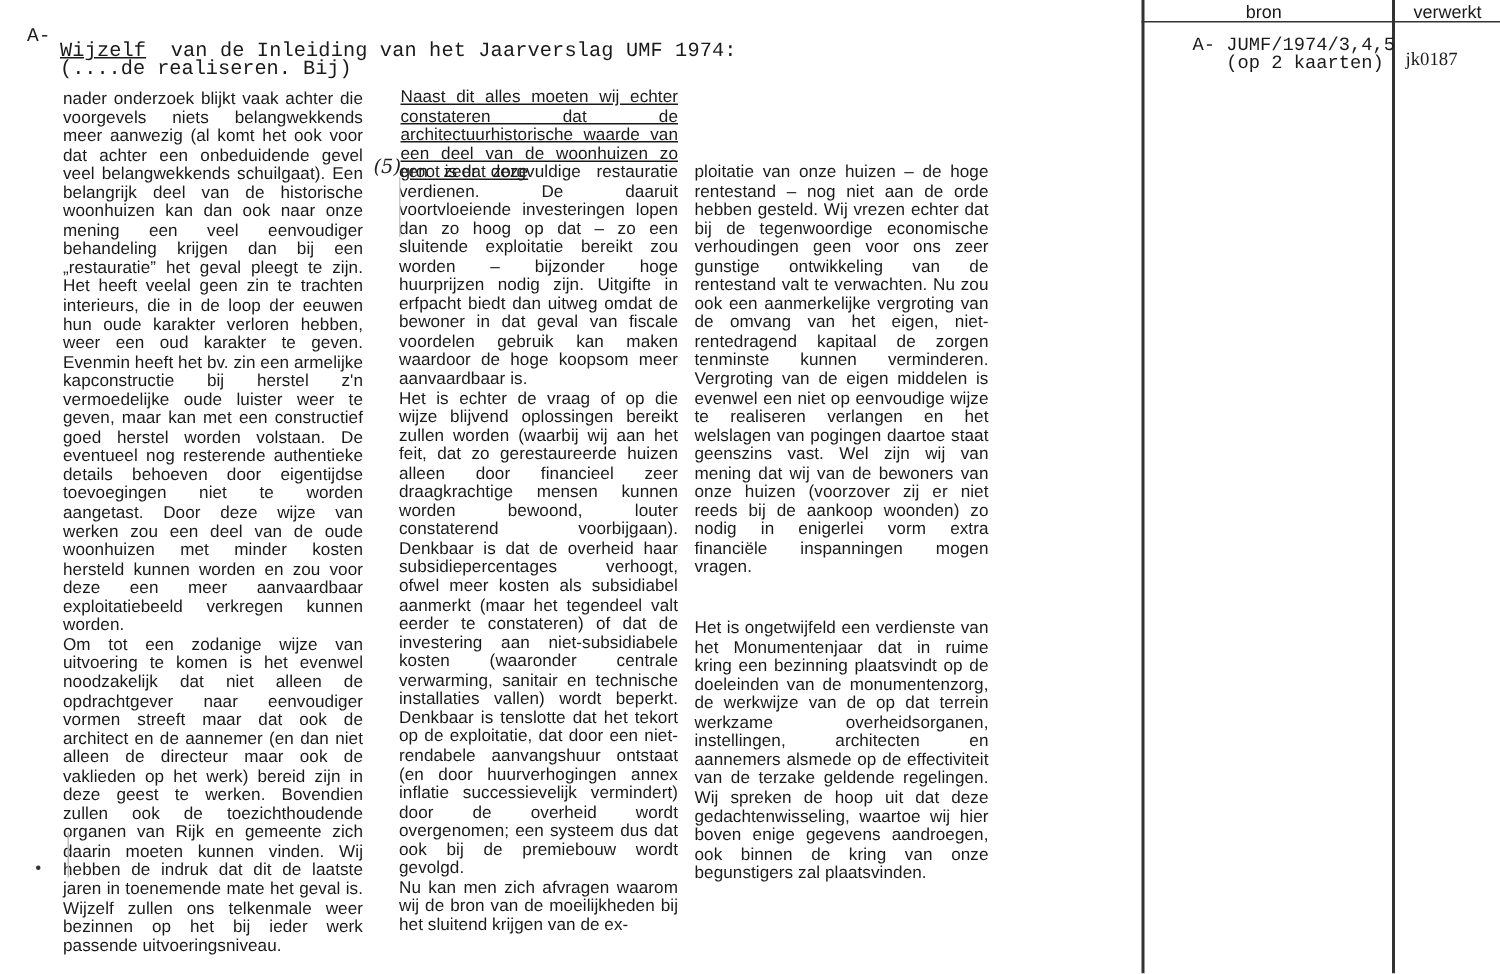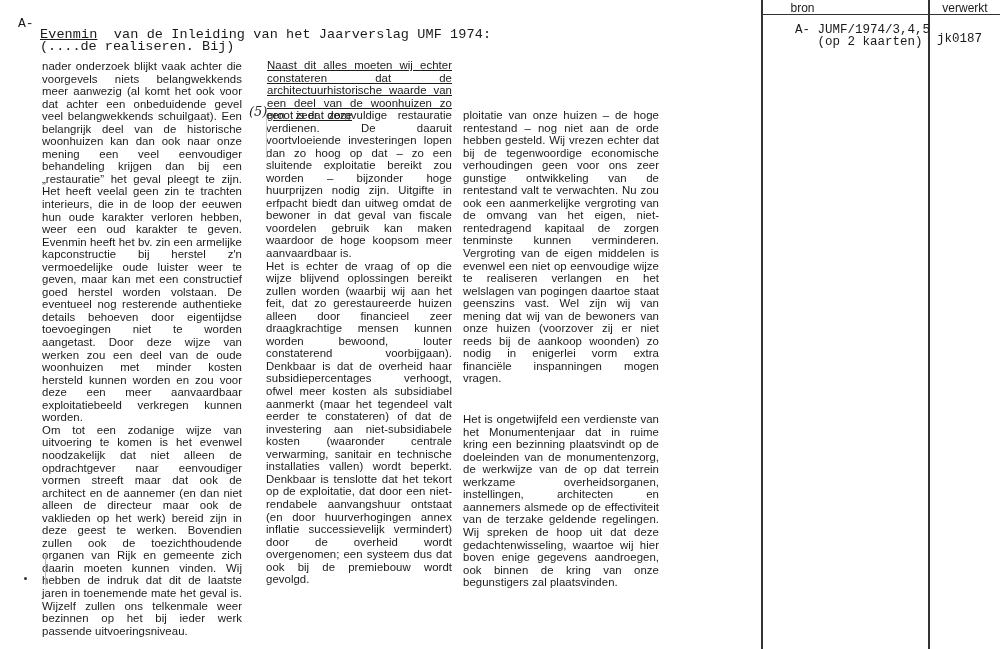--- a/index.html
+++ b/index.html
@@ -22,46 +22,47 @@
 
   .margin-mark { position: absolute; left: 249px; top: 104px; font-family: "DejaVu Serif", serif; font-style: italic; font-size: 13px; color: #222; }
   .dot { position: absolute; left: 24px; top: 577px; width: 3px; height: 3px; background: #333; border-radius: 50%; }
   .faint-line { position: absolute; left: 45px; top: 555px; width: 1px; height: 30px; background: #bbb; }
   .faint-line2 { position: absolute; left: 266px; top: 118px; width: 1px; height: 40px; background: #ccc; }
 
   
   .tbl-left { position: absolute; left: 761px; top: 0; width: 2px; height: 649px; background: #333; }
   .tbl-mid { position: absolute; left: 928px; top: 0; width: 2px; height: 649px; background: #333; }
   .tbl-hline { position: absolute; left: 761px; top: 14px; width: 239px; height: 1px; background: #333; }
-  .tbl-head-bron { position: absolute; left: 720px; top: 1px; width: 165px; text-align: center; font-size: 12px; }
+  .tbl-head-bron { position: absolute; left: 760px; top: 1px; width: 165px; text-align: center; font-size: 12px; }
   .tbl-head-verwerkt { position: absolute; left: 932px; top: 1px; width: 66px; text-align: center; font-size: 12px; }
   .tbl-bron-val { position: absolute; left: 771px; top: 24px; font-size: 12.5px; line-height: 12px; white-space: pre; margin-left: 24px; }
-  .tbl-verwerkt-val { position: absolute; left: 937px; top: 32px; font-size: 12.5px; }
+  .tbl-verwerkt-val { position: absolute; left: 937px; top: 32px; font-size: 12.5px; font-family: Liberation Serif, serif; }
 </style>
 </head>
 <body>
 
 <div class="card-label mono">A-</div>
-<div class="title-line mono"><span class="underline">Evenmin</span><span>  van de Inleiding van het Jaarverslag UMF 1974:</span></div>
+<div class="title-line mono"><span class="underline">Wijzelf</span><span>  van de Inleiding van het Jaarverslag UMF 1974:</span></div>
 <div class="subtitle-line mono">(....de realiseren. Bij)</div>
 
 <div class="col col1 sans">
   <p>nader onderzoek blijkt vaak achter die voorgevels niets belangwekkends meer aanwezig (al komt het ook voor dat achter een onbeduidende gevel veel belangwekkends schuilgaat). Een belangrijk deel van de historische woonhuizen kan dan ook naar onze mening een veel eenvoudiger behandeling krijgen dan bij een „restauratie” het geval pleegt te zijn. Het heeft veelal geen zin te trachten interieurs, die in de loop der eeuwen hun oude karakter verloren hebben, weer een oud karakter te geven. Evenmin heeft het bv. zin een armelijke kapconstructie bij herstel z'n vermoedelijke oude luister weer te geven, maar kan met een constructief goed herstel worden volstaan. De eventueel nog resterende authentieke details behoeven door eigentijdse toevoegingen niet te worden aangetast. Door deze wijze van werken zou een deel van de oude woonhuizen met minder kosten hersteld kunnen worden en zou voor deze een meer aanvaardbaar exploitatiebeeld verkregen kunnen worden.</p>
   <p>Om tot een zodanige wijze van uitvoering te komen is het evenwel noodzakelijk dat niet alleen de opdrachtgever naar eenvoudiger vormen streeft maar dat ook de architect en de aannemer (en dan niet alleen de directeur maar ook de vaklieden op het werk) bereid zijn in deze geest te werken. Bovendien zullen ook de toezichthoudende organen van Rijk en gemeente zich daarin moeten kunnen vinden. Wij hebben de indruk dat dit de laatste jaren in toenemende mate het geval is. Wijzelf zullen ons telkenmale weer bezinnen op het bij ieder werk passende uitvoeringsniveau.</p>
 </div>
 
 <div class="col col2a sans">
   <p>Naast dit alles moeten wij echter constateren dat de architectuurhistorische waarde van een deel van de woonhuizen zo groot is dat deze</p>
 </div>
 
 <div class="margin-mark">(5)</div>
 
 <div class="col col2b sans">
   <p>een zeer zorgvuldige restauratie verdienen. De daaruit voortvloeiende investeringen lopen dan zo hoog op dat – zo een sluitende exploitatie bereikt zou worden – bijzonder hoge huurprijzen nodig zijn. Uitgifte in erfpacht biedt dan uitweg omdat de bewoner in dat geval van fiscale voordelen gebruik kan maken waardoor de hoge koopsom meer aanvaardbaar is.</p>
   <p>Het is echter de vraag of op die wijze blijvend oplossingen bereikt zullen worden (waarbij wij aan het feit, dat zo gerestaureerde huizen alleen door financieel zeer draagkrachtige mensen kunnen worden bewoond, louter constaterend voorbijgaan). Denkbaar is dat de overheid haar subsidiepercentages verhoogt, ofwel meer kosten als subsidiabel aanmerkt (maar het tegendeel valt eerder te constateren) of dat de investering aan niet-subsidiabele kosten (waaronder centrale verwarming, sanitair en technische installaties vallen) wordt beperkt. Denkbaar is tenslotte dat het tekort op de exploitatie, dat door een niet-rendabele aanvangshuur ontstaat (en door huurverhogingen annex inflatie successievelijk vermindert) door de overheid wordt overgenomen; een systeem dus dat ook bij de premiebouw wordt gevolgd.</p>
+  <p>Nu kan men zich afvragen waarom wij de bron van de moeilijkheden bij het sluitend krijgen van de ex-</p>
 </div>
 
 <div class="col col3 sans">
   <p>ploitatie van onze huizen – de hoge rentestand – nog niet aan de orde hebben gesteld. Wij vrezen echter dat bij de tegenwoordige economische verhoudingen geen voor ons zeer gunstige ontwikkeling van de rentestand valt te verwachten. Nu zou ook een aanmerkelijke vergroting van de omvang van het eigen, niet-rentedragend kapitaal de zorgen tenminste kunnen verminderen. Vergroting van de eigen middelen is evenwel een niet op eenvoudige wijze te realiseren verlangen en het welslagen van pogingen daartoe staat geenszins vast. Wel zijn wij van mening dat wij van de bewoners van onze huizen (voorzover zij er niet reeds bij de aankoop woonden) zo nodig in enigerlei vorm extra financiële inspanningen mogen vragen.</p>
   <p class="para-gap">Het is ongetwijfeld een verdienste van het Monumentenjaar dat in ruime kring een bezinning plaatsvindt op de doeleinden van de monumentenzorg, de werkwijze van de op dat terrein werkzame overheidsorganen, instellingen, architecten en aannemers alsmede op de effectiviteit van de terzake geldende regelingen. Wij spreken de hoop uit dat deze gedachtenwisseling, waartoe wij hier boven enige gegevens aandroegen, ook binnen de kring van onze begunstigers zal plaatsvinden.</p>
 </div>
 
 <div class="dot"></div>
 <div class="faint-line"></div>
 <div class="faint-line2"></div>

